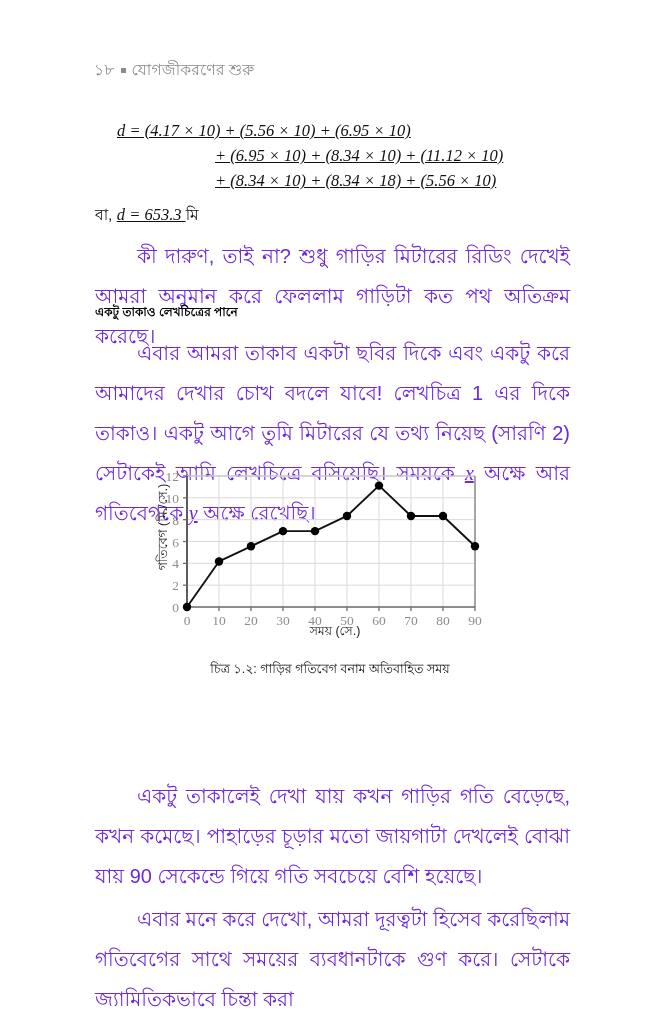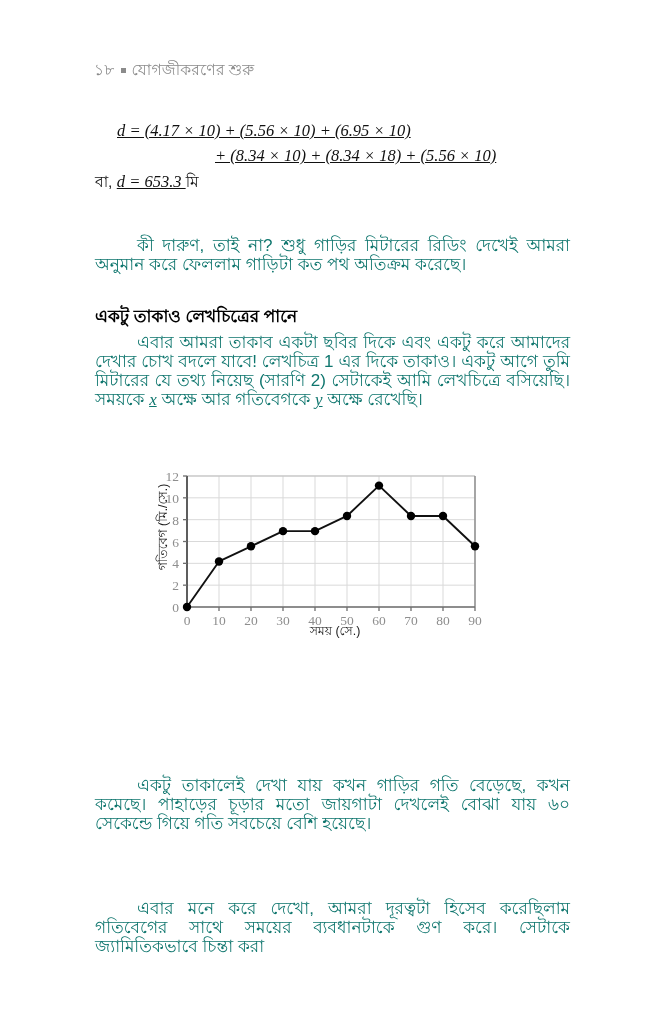--- a/index.html
+++ b/index.html
@@ -50,52 +50,52 @@
     width: 480px;
     font-size: 16.5px;
     line-height: 25px;
   }
   .mathline {
     white-space: nowrap;
   }
   .mathline.l1 { padding-left: 22px; }
   .mathline.l2 { padding-left: 120px; }
   .mathline.l3 { padding-left: 120px; }
-  .mathline.l4 { padding-left: 0px; margin-top: 1px; }
+  .mathline.l4 { padding-left: 0px; margin-top: 9px; }
   .mi {
     font-family: "Liberation Serif", "DejaVu Serif", serif;
     font-style: italic;
     text-decoration: underline;
   }
   .bn {
     font-family: "Liberation Sans", "DejaVu Sans", sans-serif;
     font-style: normal;
     font-size: 15.5px;
   }
 
   
   .para {
     position: absolute;
     left: 95px;
     width: 475px;
     font-family: "Liberation Sans", "DejaVu Sans", sans-serif;
-    font-size: 17px;
-    line-height: 19px;
+    font-size: 20px;
+    line-height: 40px;
     text-align: justify;
     text-justify: inter-word;
-    color: #0f766e;
+    color: #6d28d9;
   }
   .para.indent { text-indent: 42px; }
 
   .heading {
     position: absolute;
     left: 95px;
     font-family: "Liberation Sans", "DejaVu Sans", sans-serif;
     font-weight: bold;
-    font-size: 17px;
+    font-size: 12px;
     color: #000000;
     white-space: nowrap;
   }
 
   
   .figure {
     position: absolute;
     left: 140px;
     top: 462px;
     width: 380px;
@@ -149,20 +149,21 @@
 <body>
 
 <div class="page">
 
   <div class="runhead">
     <span class="pgnum">১৮</span><span class="sep"></span><span>যোগজীকরণের শুরু</span>
   </div>
 
   <div class="mathblock">
     <div class="mathline l1 mi">d = (4.17 × 10) + (5.56 × 10) + (6.95 × 10)</div>
+    <div class="mathline l2 mi">+ (6.95 × 10) + (8.34 × 10) + (11.12 × 10)</div>
     <div class="mathline l3 mi">+ (8.34 × 10) + (8.34 × 18) + (5.56 × 10)</div>
     <div class="mathline l4"><span class="bn">বা, </span><span class="mi">d = 653.3 </span><span class="bn">মি</span></div>
   </div>
 
   <div class="para indent" style="top:236px;">কী দারুণ, তাই না? শুধু গাড়ির মিটারের রিডিং দেখেই আমরা অনুমান করে ফেললাম গাড়িটা কত পথ অতিক্রম করেছে।</div>
 
   <div class="heading" style="top:303px;">একটু তাকাও লেখচিত্রের পানে</div>
 
   <div class="para indent" style="top:333px;"><span>এবার আমরা তাকাব একটা ছবির দিকে এবং একটু করে আমাদের দেখার চোখ বদলে যাবে! লেখচিত্র 1 এর দিকে তাকাও। একটু আগে তুমি মিটারের যে তথ্য নিয়েছ (সারণি 2) সেটাকেই আমি লেখচিত্রে বসিয়েছি। সময়কে </span><span class="mi">x</span><span> অক্ষে আর গতিবেগকে </span><span class="mi">y</span><span> অক্ষে রেখেছি।</span></div>
 
@@ -232,20 +233,21 @@
           <circle cx="175" cy="69.12916666666666" r="4.2" fill="#000000"></circle>
           <circle cx="207" cy="53.95500000000001" r="4.2" fill="#000000"></circle>
           <circle cx="239" cy="23.60666666666667" r="4.2" fill="#000000"></circle>
           <circle cx="271" cy="53.95500000000001" r="4.2" fill="#000000"></circle>
           <circle cx="303" cy="53.95500000000001" r="4.2" fill="#000000"></circle>
           <circle cx="335" cy="84.30333333333334" r="4.2" fill="#000000"></circle>
         </svg>
       <div class="ylabel">গতিবেগ (মি./সে.)</div>
       <div class="xlabel">সময় (সে.)</div>
     </div>
+    <div class="figcaption">চিত্র ১.২: গাড়ির গতিবেগ বনাম অতিবাহিত সময়</div>
   </div>
 
 
-  <div class="para indent" style="top:776px;">একটু তাকালেই দেখা যায় কখন গাড়ির গতি বেড়েছে, কখন কমেছে। পাহাড়ের চূড়ার মতো জায়গাটা দেখলেই বোঝা যায় ৬০ সেকেন্ডে গিয়ে গতি সবচেয়ে বেশি হয়েছে।</div>
+  <div class="para indent" style="top:776px;">একটু তাকালেই দেখা যায় কখন গাড়ির গতি বেড়েছে, কখন কমেছে। পাহাড়ের চূড়ার মতো জায়গাটা দেখলেই বোঝা যায় 90 সেকেন্ডে গিয়ে গতি সবচেয়ে বেশি হয়েছে।</div>
 
   <div class="para indent" style="top:899px;">এবার মনে করে দেখো, আমরা দূরত্বটা হিসেব করেছিলাম গতিবেগের সাথে সময়ের ব্যবধানটাকে গুণ করে। সেটাকে জ্যামিতিকভাবে চিন্তা করা</div>
 
 </div>
 
 </body></html>

